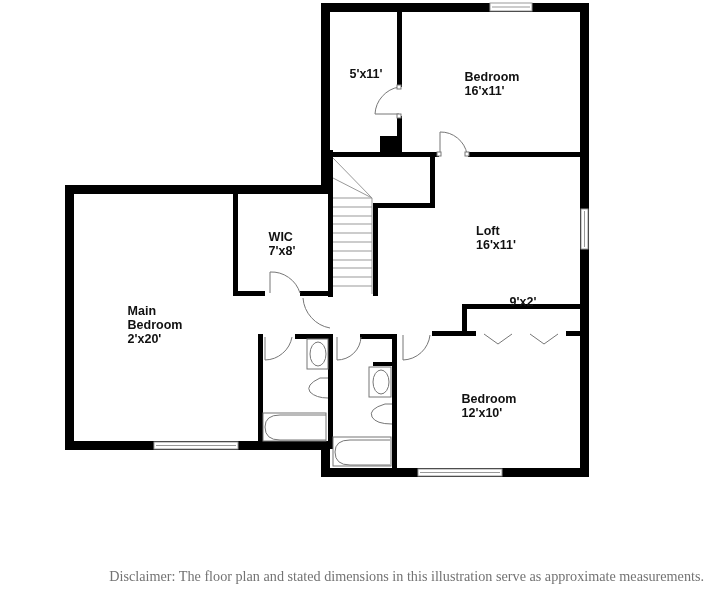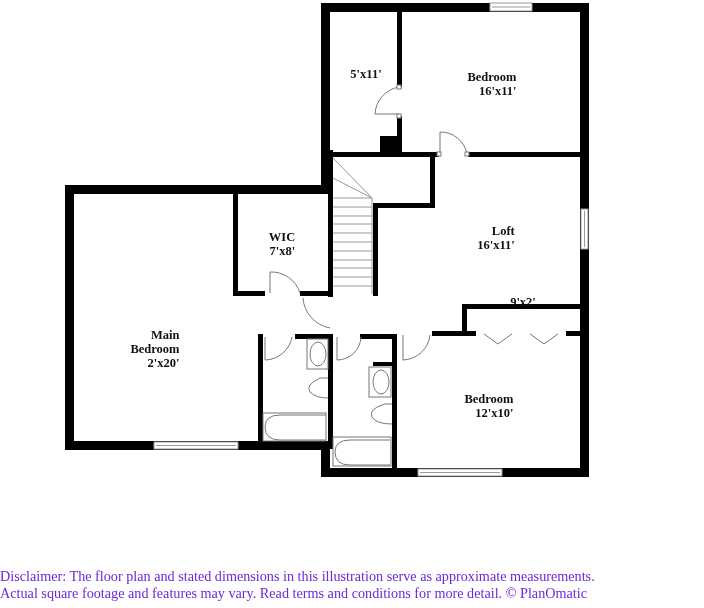--- a/index.html
+++ b/index.html
@@ -1,20 +1,20 @@
 <!DOCTYPE html>
 <html><head>
 <meta charset="utf-8">
 <style>
   html,body{margin:0;padding:0;background:#fff;}
   body{width:704px;height:608px;position:relative;overflow:hidden;font-family:"DejaVu Serif","Liberation Serif",serif;}
   #plan{position:absolute;left:0;top:0;width:704px;height:560px;}
-  .lbl{position:absolute;text-align:right;font-weight:bold;font-size:12.5px;line-height:14px;color:#111;font-family:Liberation Serif, serif;transform:translateX(-50%);white-space:nowrap;}
+  .lbl{position:absolute;text-align:left;font-weight:bold;font-size:12.5px;line-height:14px;color:#111;font-family:Liberation Sans, sans-serif;transform:translateX(-50%);white-space:nowrap;}
   .lbl span{display:block;}
-  #disclaimer{position:absolute;left:0;top:568px;width:704px;text-align:left;font-family:"Liberation Serif","DejaVu Serif",serif;font-size:14.2px;line-height:17px;color:#6d28d9;}
+  #disclaimer{position:absolute;left:0;top:568px;width:704px;text-align:right;font-family:"Liberation Serif","DejaVu Serif",serif;font-size:14.2px;line-height:17px;color:#737373;}
   #disclaimer span{display:block;}
 </style>
 </head>
 <body>
 
 <svg id="plan" viewBox="0 0 704 560" xmlns="http://www.w3.org/2000/svg">
 
   <g fill="#000">
 
     <rect x="321" y="3" width="268" height="9"></rect>
@@ -124,29 +124,28 @@
     <span>16'x11'</span>
   </div>
 <div class="lbl" style="left:282px;top:230px;">
     <span>WIC</span>
     <span>7'x8'</span>
   </div>
 <div class="lbl" style="left:496px;top:224px;">
     <span>Loft</span>
     <span>16'x11'</span>
   </div>
-<div class="lbl" style="left:155px;top:304px;margin-top:24px;">
+<div class="lbl" style="left:155px;top:304px;">
     <span>Main</span>
     <span>Bedroom</span>
     <span>2'x20'</span>
   </div>
 <div class="lbl" style="left:523px;top:295px;">
     <span>9'x2'</span>
   </div>
 <div class="lbl" style="left:489px;top:392px;">
     <span>Bedroom</span>
     <span>12'x10'</span>
   </div>
 
 <div id="disclaimer">
   <span>Disclaimer: The floor plan and stated dimensions in this illustration serve as approximate measurements.</span>
-  <span>Actual square footage and features may vary. Read terms and conditions for more detail. © PlanOmatic</span>
 </div>
 
 </body></html>

